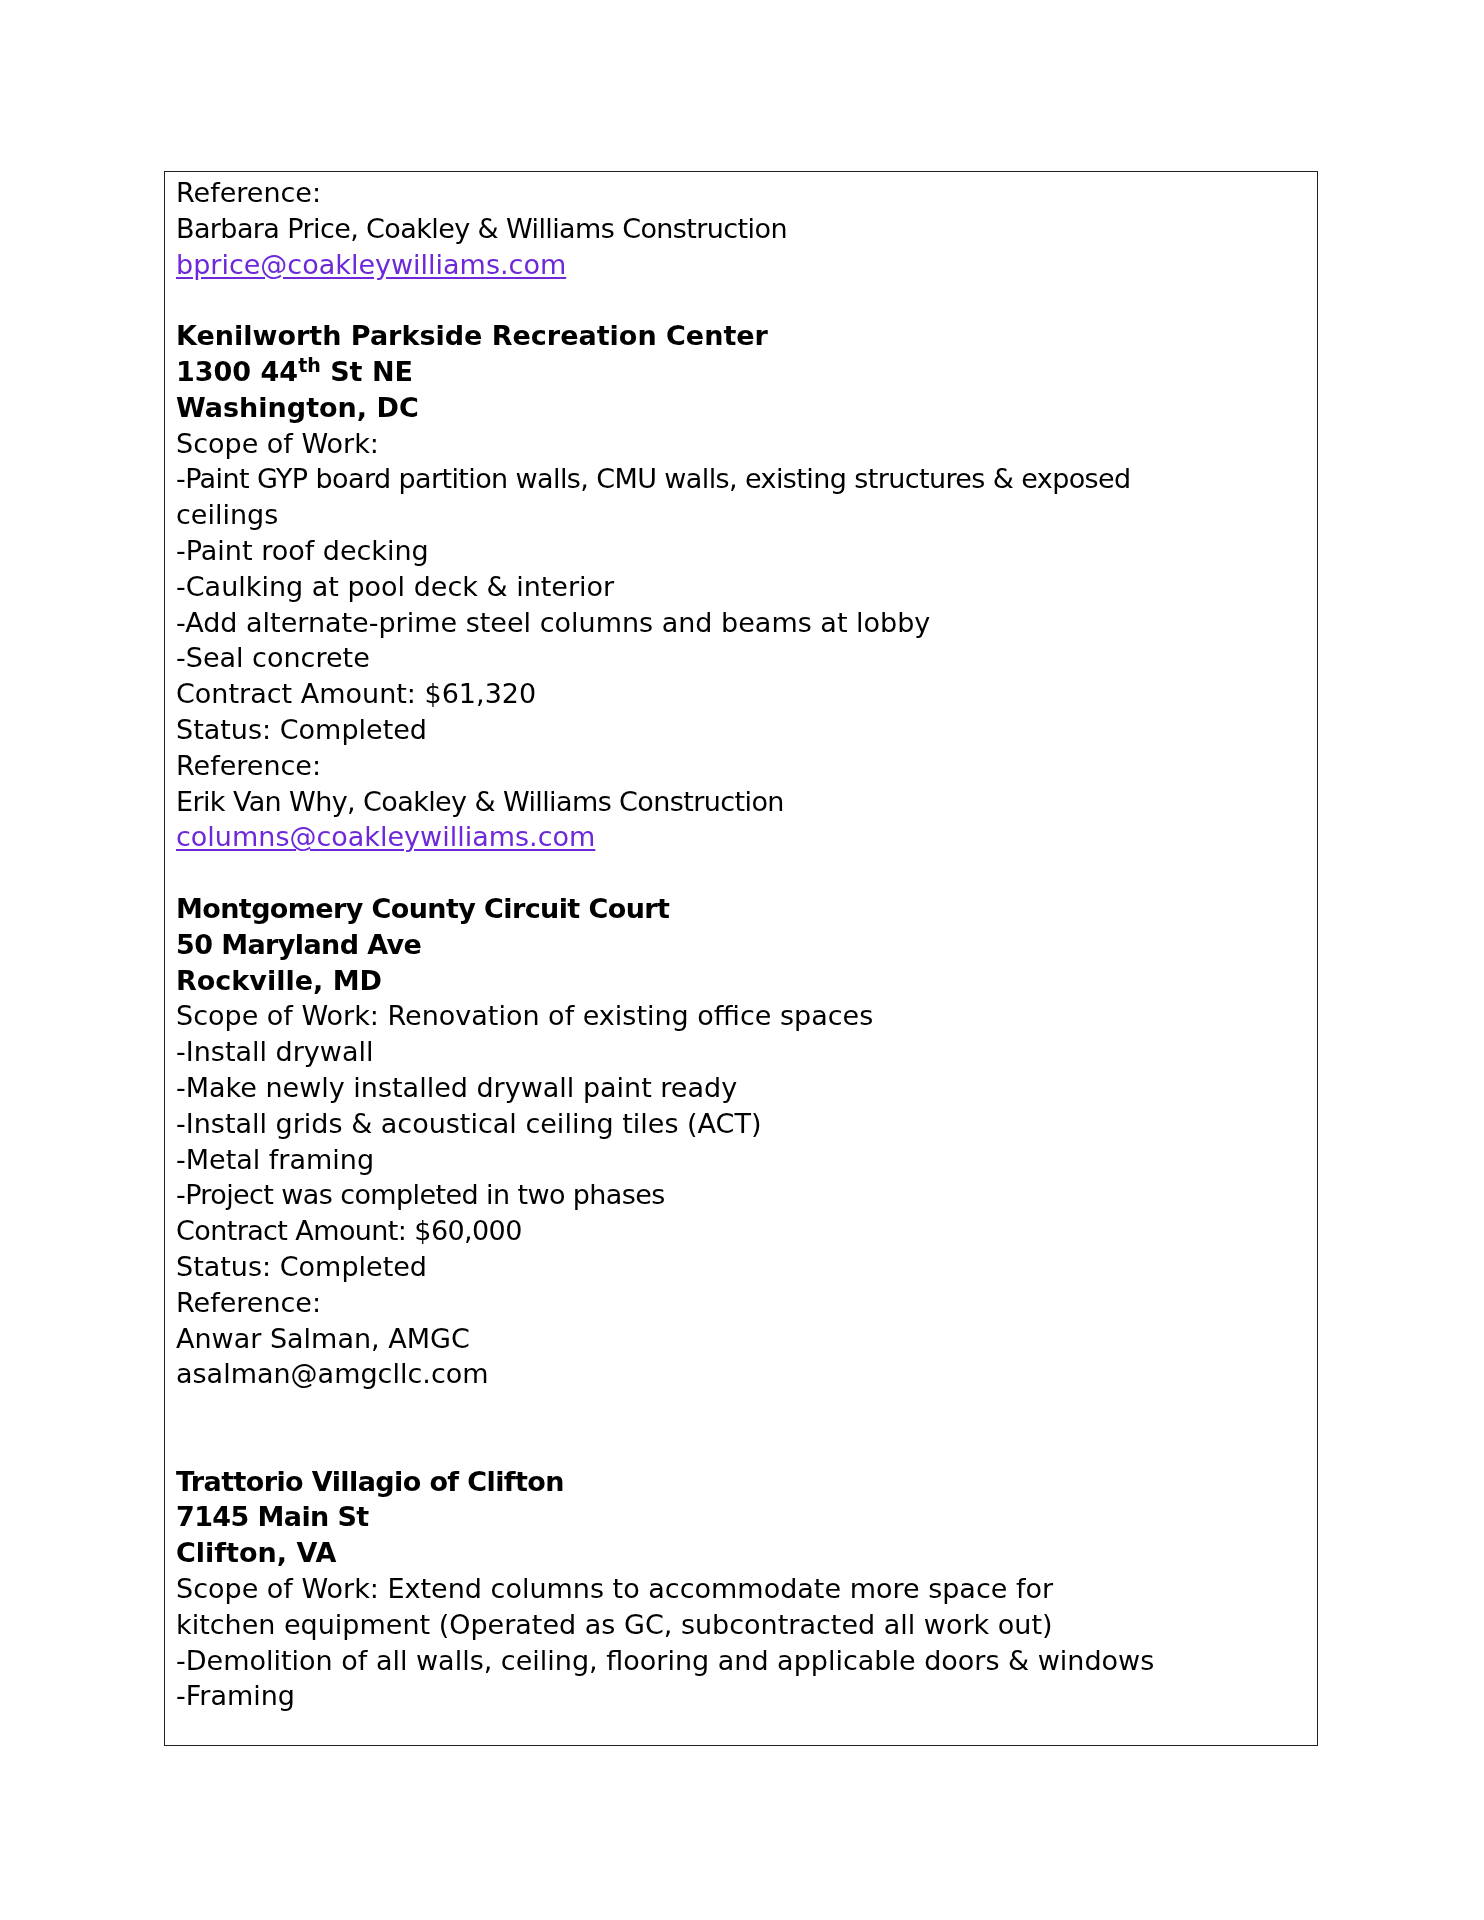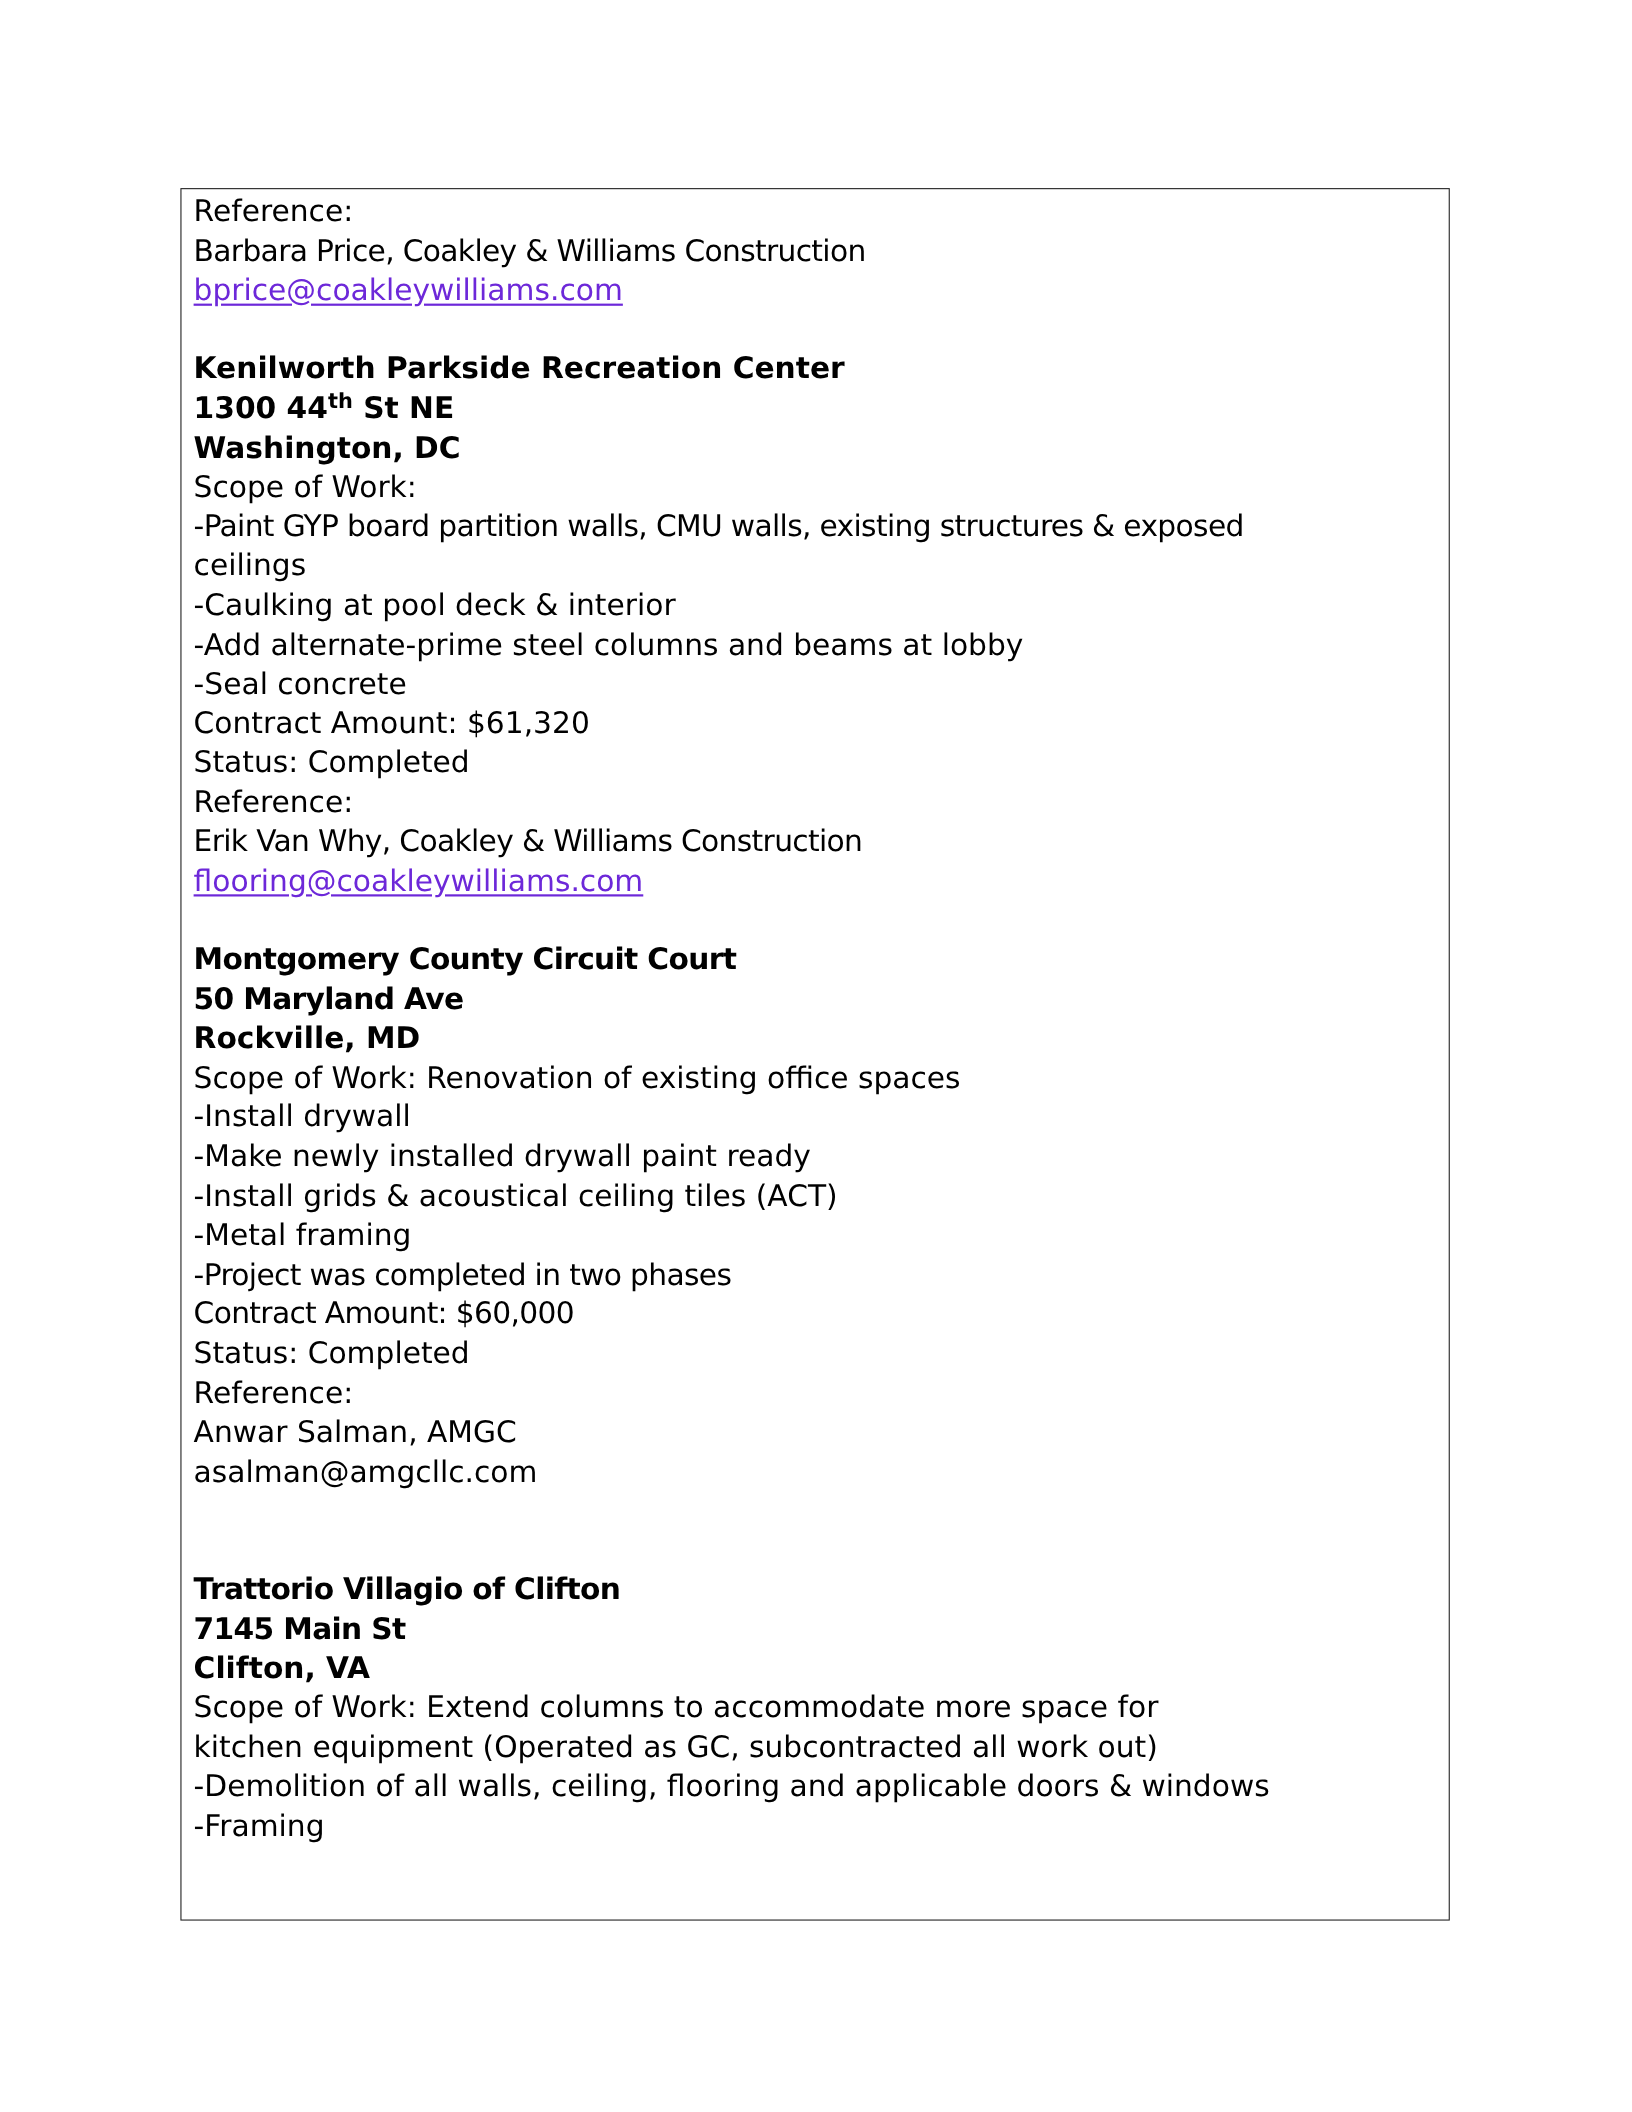--- a/index.html
+++ b/index.html
@@ -38,28 +38,29 @@
     <p class="line cond">Barbara Price, Coakley &amp; Williams Construction</p>
     <p class="line"><a class="link">bprice@coakleywilliams.com</a></p>
     <div class="blank"></div>
 
     <p class="line bold">Kenilworth Parkside Recreation Center</p>
     <p class="line bold"><span>1300 44</span><sup>th</sup><span> St NE</span></p>
     <p class="line bold">Washington, DC</p>
     <p class="line">Scope of Work:</p>
     <p class="line cond">-Paint GYP board partition walls, CMU walls, existing structures &amp; exposed</p>
     <p class="line">ceilings</p>
+    <p class="line">-Paint roof decking</p>
     <p class="line">-Caulking at pool deck &amp; interior</p>
     <p class="line">-Add alternate-prime steel columns and beams at lobby</p>
     <p class="line">-Seal concrete</p>
     <p class="line">Contract Amount: $61,320</p>
     <p class="line">Status: Completed</p>
     <p class="line">Reference:</p>
     <p class="line cond">Erik Van Why, Coakley &amp; Williams Construction</p>
-    <p class="line"><a class="link">flooring@coakleywilliams.com</a></p>
+    <p class="line"><a class="link">columns@coakleywilliams.com</a></p>
     <div class="blank"></div>
 
     <p class="line bold cond">Montgomery County Circuit Court</p>
     <p class="line bold cond">50 Maryland Ave</p>
     <p class="line bold">Rockville, MD</p>
     <p class="line">Scope of Work: Renovation of existing office spaces</p>
     <p class="line">-Install drywall</p>
     <p class="line">-Make newly installed drywall paint ready</p>
     <p class="line">-Install grids &amp; acoustical ceiling tiles (ACT)</p>
     <p class="line">-Metal framing</p>

